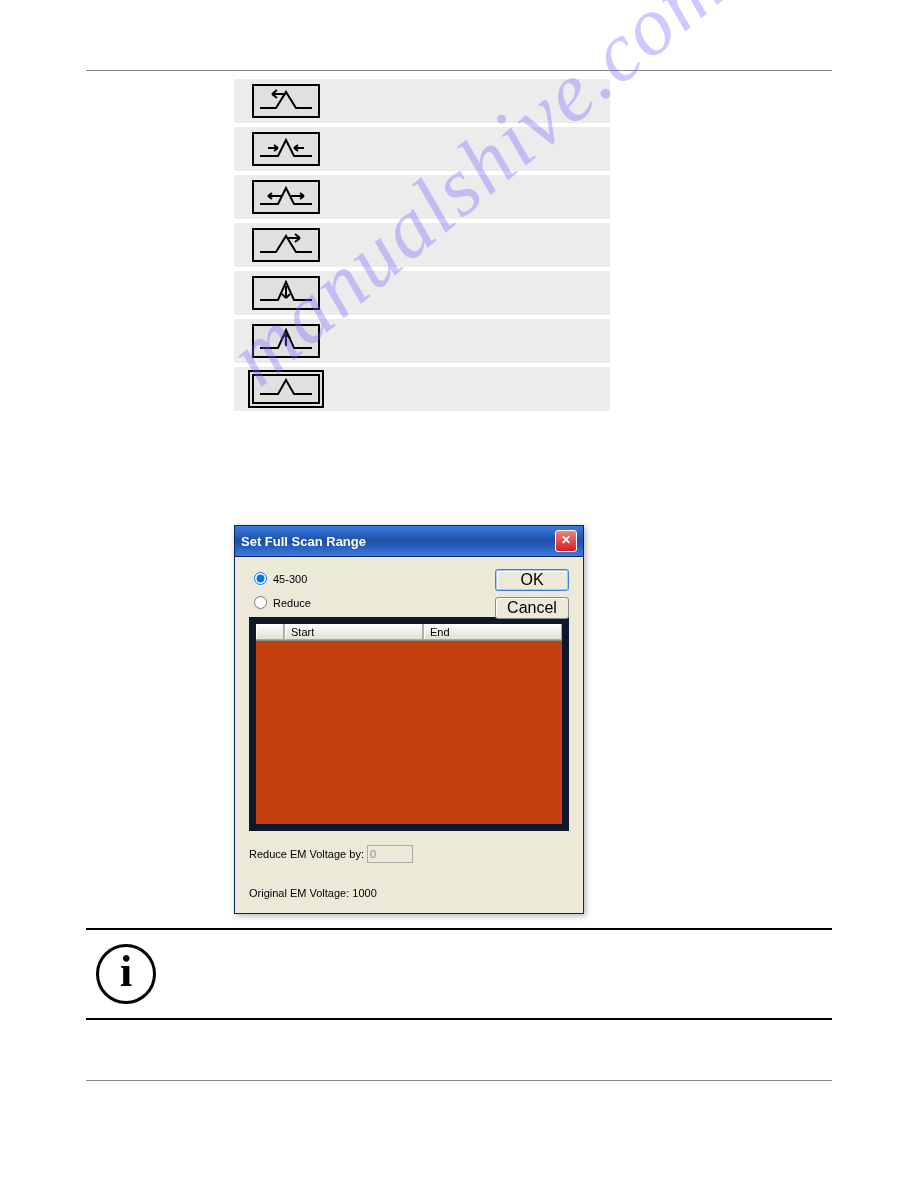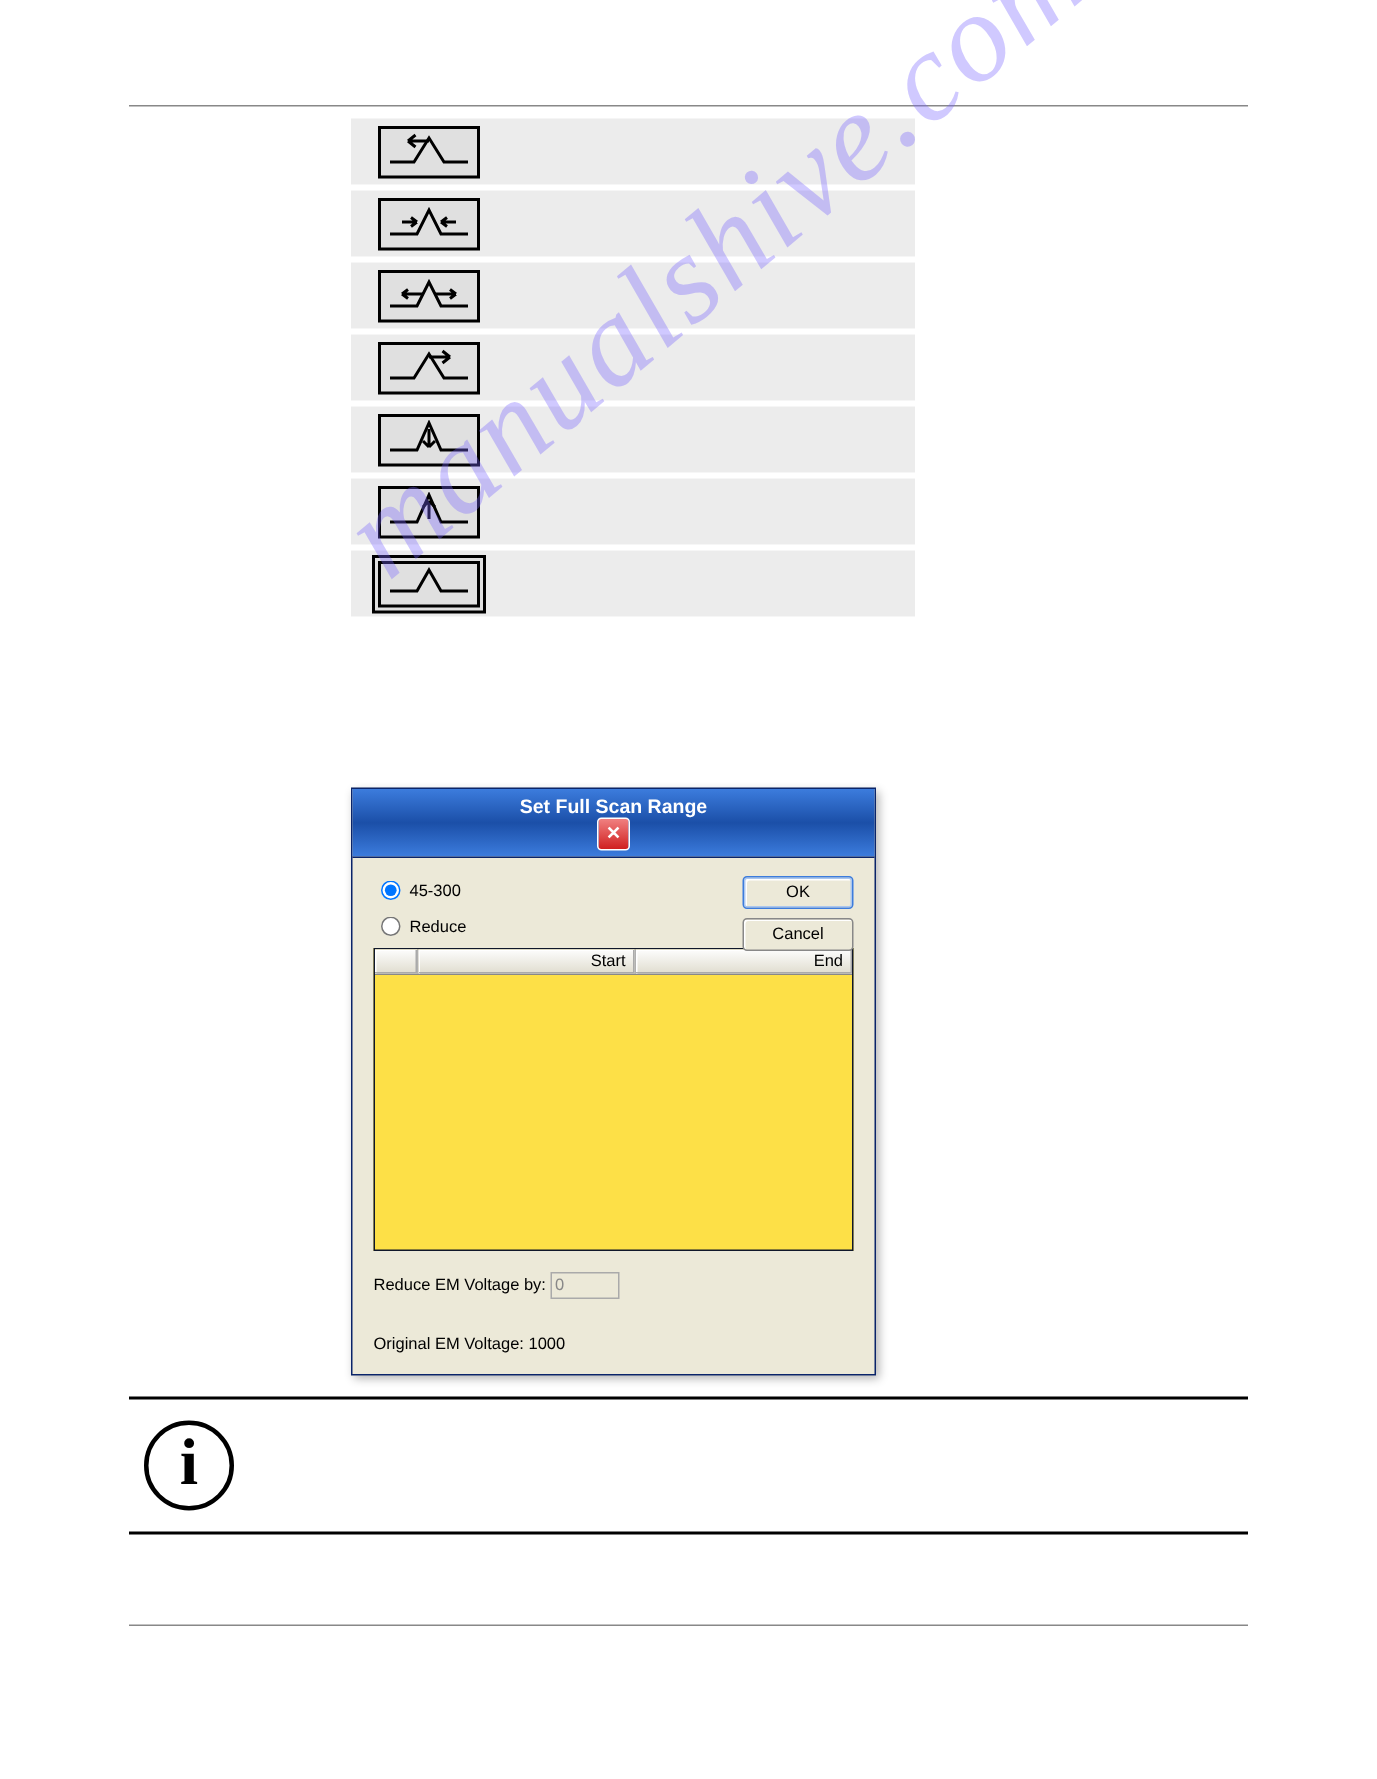--- a/index.html
+++ b/index.html
@@ -75,21 +75,20 @@
   .titlebar {
     background: linear-gradient(to bottom, #3c7cdd 0%, #1b4fa8 50%, #3c7cdd 100%);
     color: #fff;
     font-weight: bold;
     font-size: 13px;
     padding: 4px 6px;
     display: flex;
     justify-content: space-between;
     align-items: center;
     border-bottom: 1px solid #0a246a;
-    flex-direction: column;
   }
   .closebtn {
     width: 20px;
     height: 20px;
     background: linear-gradient(to bottom, #f08080, #d02020);
     border: 1px solid #fff;
     border-radius: 3px;
     color: #fff;
     font-weight: bold;
     font-size: 12px;
@@ -114,37 +113,36 @@
     right: 14px;
     top: 12px;
   }
   .win-btn {
     display: block;
     width: 74px;
     height: 22px;
     background: #ece9d8;
     border: 1px solid #888;
     border-radius: 3px;
-    font-size: 11px;
+    font-size: 16px;
     margin-bottom: 6px;
     cursor: pointer;
     box-shadow: inset 1px 1px 0 #fff;
     text-align: center;
     color: #000;
   }
   .win-btn.default {
     border: 1px solid #3c7cdd;
     box-shadow: 0 0 0 1px #aac6ee inset, inset 2px 2px 0 #fff;
   }
   .listview {
     margin-top: 6px;
-    border: 1px solid #0f172a;
-    background: #fde047;
+    border: 7px solid #0f172a;
+    background: #c2410c;
     height: 200px;
-    text-align: right;
   }
   .lv-header {
     display: flex;
     border-bottom: 1px solid #888;
     background: #ece9d8;
   }
   .lv-col {
     border-right: 1px solid #b0b0b0;
     padding: 2px 6px;
     font-size: 11px;

